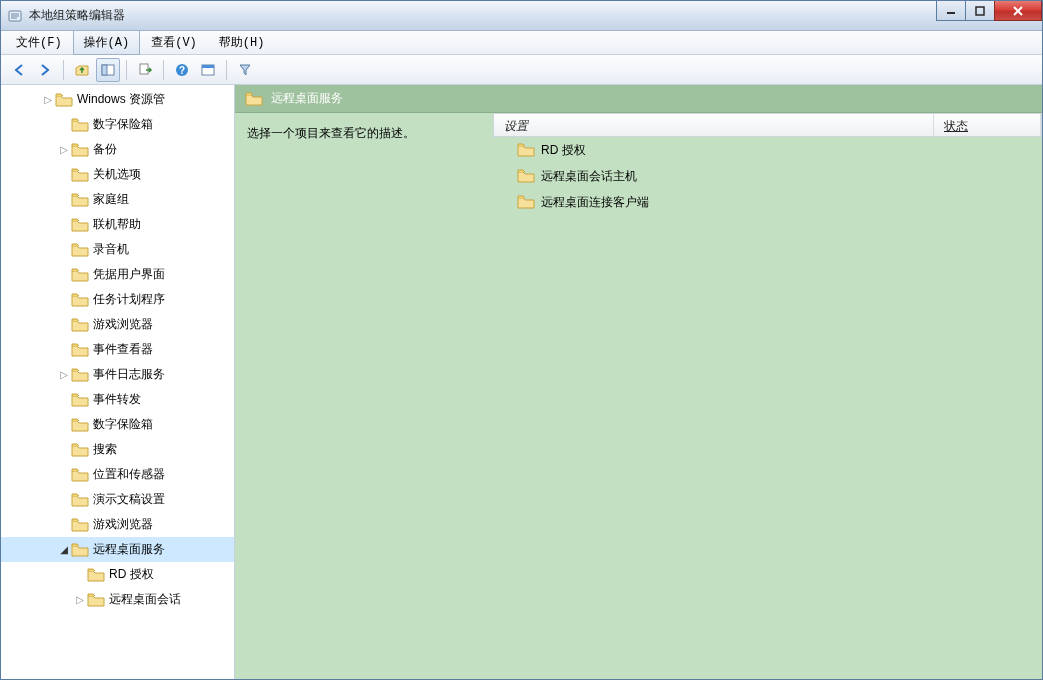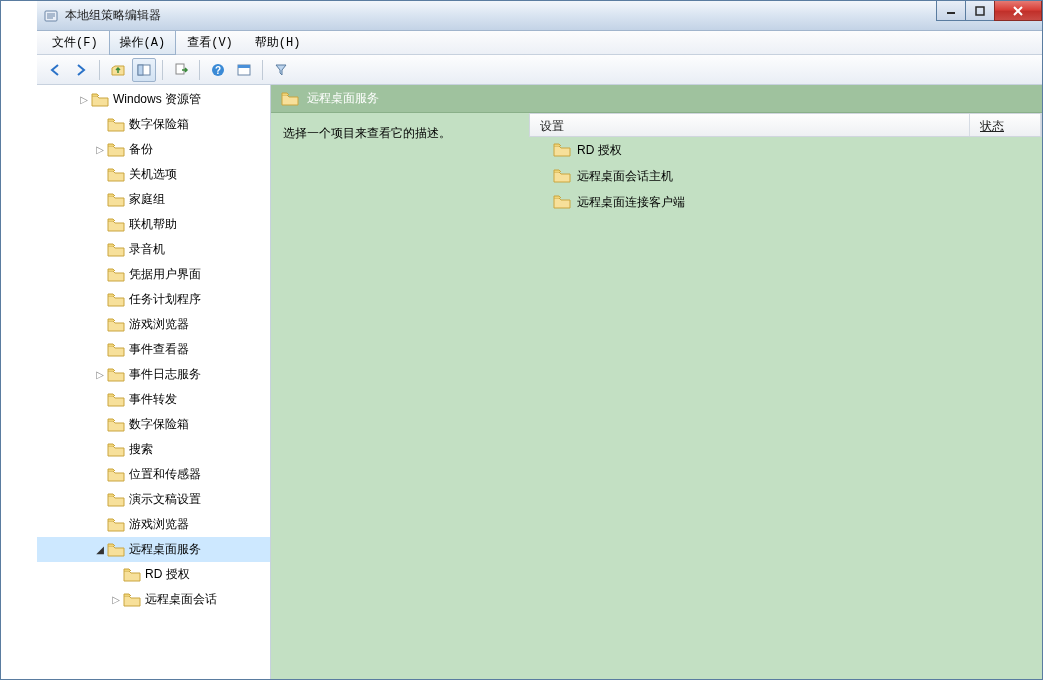--- a/index.html
+++ b/index.html
@@ -9,21 +9,20 @@
   background: #fff;
   overflow: hidden;
 }
 .window {
   width: 1043px;
   height: 680px;
   border: 1px solid #5a7ca0;
   display: flex;
   flex-direction: column;
   background: #fff;
-  padding-left: 36px;
 }
 
 .titlebar {
   height: 30px;
   background: linear-gradient(to bottom, #f2f6fb 0%, #d9e4f1 50%, #c3d3e6 100%);
   border-bottom: 1px solid #a0b4cc;
   display: flex;
   align-items: center;
   padding: 0 6px;
   position: relative;
@@ -173,21 +172,21 @@
   height: 24px;
   background: linear-gradient(to bottom, #fefefe, #eef0f3);
   border: 1px solid #d0d6de;
   display: flex;
 }
 .list-header .col {
   padding: 4px 10px;
   border-right: 1px solid #d6dce4;
   color: #222;
 }
-.list-header .col.settings { flex: 0 0 440px; }
+.list-header .col.settings { flex: 0 0 440px; font-style: italic; }
 .list-header .col.status { flex: 1; text-decoration: underline; }
 .list-row {
   display: flex; align-items: center;
   height: 26px; padding: 0 8px; gap: 6px;
 }
 .list-row .folder-icon { width: 18px; height: 16px; }
 .list-row .txt { color: #000; }
 
 .list-col {
   background: transparent;

